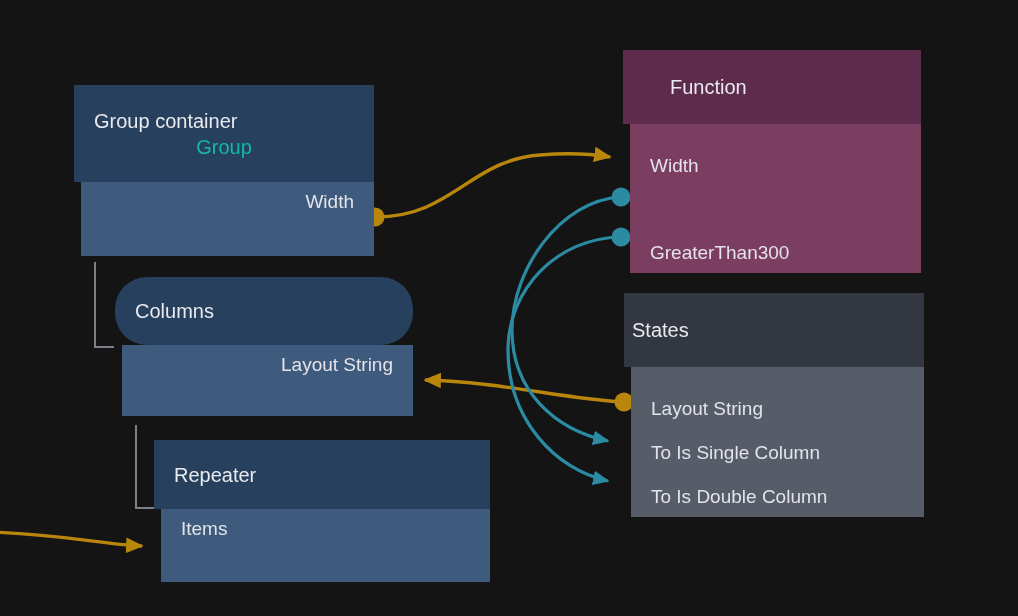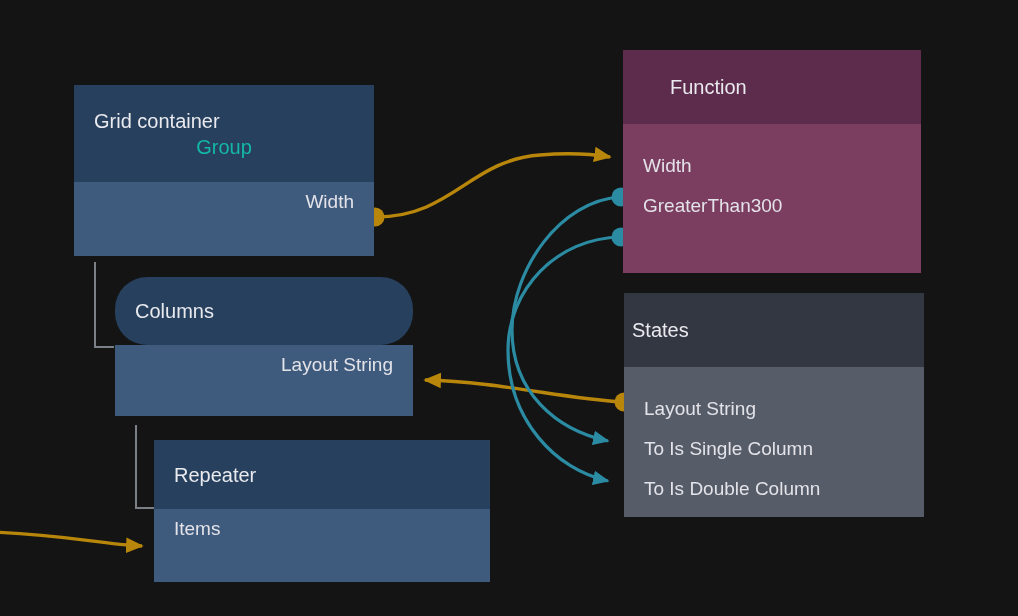--- a/index.html
+++ b/index.html
@@ -47,21 +47,22 @@
     color: #14b8a6;
     line-height: 26px;
     white-space: nowrap;
     text-align: center;
   }
   .node-body {
     box-sizing: border-box;
     padding: 0 20px;
     display: flex;
     flex-direction: column;
-    justify-content: flex-start;
+    justify-content: space-between;
+    margin-left: 7px;
   }
   .port-row {
     font-size: 19px;
     color: #e3e3e9;
     line-height: 40px;
     white-space: nowrap;
   }
   .port-row.right { text-align: right; }
   .port-row.left  { text-align: left; }
 
@@ -109,21 +110,21 @@
     <circle cx="621" cy="197" r="9.5" fill="#2b8ba3"></circle>
     <circle cx="621" cy="237" r="9.5" fill="#2b8ba3"></circle>
     <circle cx="624" cy="402" r="9.5" fill="#b8860b"></circle>
   </svg>
 
   <div class="tree-line" style="left:94px; top:262px; width:20px; height:86px;"></div>
   <div class="tree-line" style="left:135px; top:425px; width:20px; height:84px;"></div>
 
   <div class="node blue" style="left:74px; top:85px; width:300px; height:171px;">
     <div class="node-header" style="height:97px;">
-      <div class="node-title">Grid container</div>
+      <div class="node-title">Group container</div>
       <div class="node-subtitle">Group</div>
     </div>
     <div class="node-body" style="height:74px;">
       <div class="port-row right">Width</div>
     </div>
   </div>
 
   <div class="node blue" style="left:115px; top:277px; width:298px; height:139px;">
     <div class="node-header" style="height:68px;border-radius:32px;">
       <div class="node-title">Columns</div>

